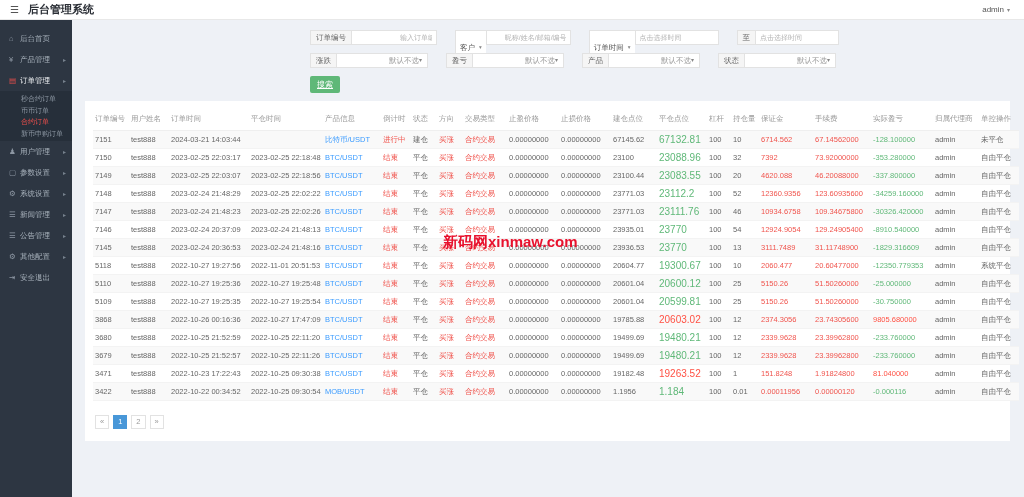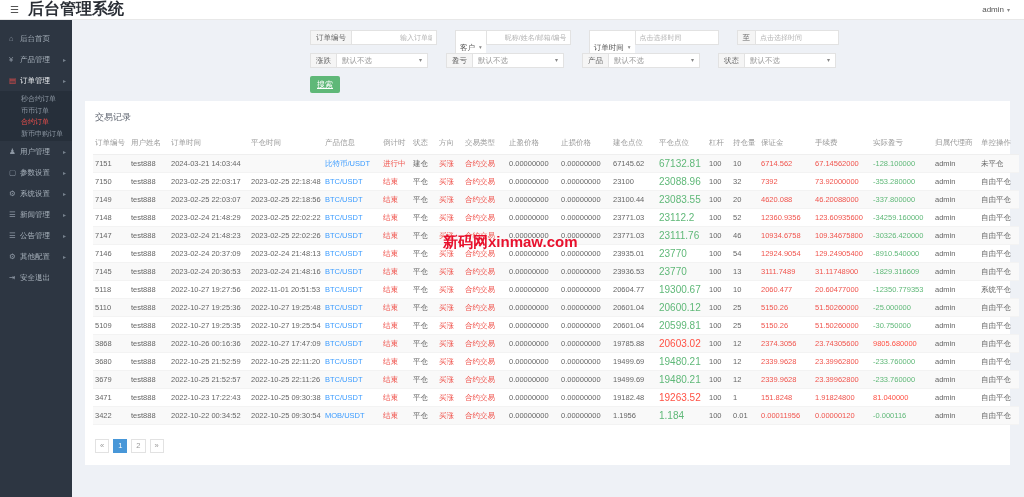--- a/index.html
+++ b/index.html
@@ -3,21 +3,21 @@
 <meta charset="utf-8">
 <style>
   * { margin:0; padding:0; box-sizing:border-box; }
   html,body { width:1024px; height:497px; overflow:hidden;
     font-family:"Liberation Sans","DejaVu Sans",sans-serif; background:#eef1f6; }
 
   
   .topbar { position:absolute; left:0; top:0; width:1024px; height:20px;
     background:#fff; border-bottom:1px solid #e8e8e8; display:flex; align-items:center; z-index:10;}
   .hamburger { margin-left:10px; font-size:10px; color:#555; cursor:pointer; }
-  .app-title { margin-left:9px; font-size:16px; font-weight:bold; color:#2b2f36; }
+  .app-title { margin-left:9px; font-size:11px; font-weight:bold; color:#2b2f36; }
   .topbar-right { margin-left:auto; margin-right:14px; font-size:8px; color:#555;
     display:flex; align-items:center; gap:3px; cursor:pointer;}
   .caret { font-size:6px; color:#888; }
 
   
   .sidebar { position:absolute; left:0; top:20px; width:72px; bottom:0;
     background:#2d3642; padding-top:8px; z-index:5;}
   .side-item { position:relative; height:21px; display:flex; align-items:center;
     padding-left:9px; color:#a9b3bd; font-size:7.5px; cursor:pointer; }
   .side-item .s-icon { width:11px; font-size:7.5px; color:#8d97a3; }
@@ -40,21 +40,21 @@
     font-size:7.5px; color:#666; padding:0 5px; line-height:13px; white-space:nowrap;}
   .f-input { border:1px solid #e2e2e2; background:#fff; font-size:7px; color:#555;
     padding:0 4px; height:15px; outline:none; font-family:inherit;}
   .f-input::placeholder { color:#b3b3b3; }
   .f-select { border:1px solid #e2e2e2; border-right:none; background:#fff; font-size:7.5px;
     color:#555; padding:16px 4px; line-height:13px; display:flex; align-items:center; gap:4px;
     cursor:pointer; white-space:nowrap;text-align:right;}
   .f-select .caret { font-size:5.5px; }
   .f-select2 { border:1px solid #e2e2e2; background:#fff; font-size:7.5px; color:#999;
     width:92px; padding:0 5px; line-height:13px; display:flex; align-items:center;
-    justify-content:space-between; cursor:pointer;}
+    justify-content:flex-end; cursor:pointer;}
   .search-btn { margin:0 0 0 238px; background:#5fb878; color:#fff; border:none;
     font-size:8px; padding:3px 7px; border-radius:2px; cursor:pointer; display:block;
     font-family:inherit;text-decoration:underline;}
 
   
   .card { margin:8px 14px 0 13px; background:#fff; padding:8px 8px 12px 8px; }
   .card-title { font-size:9px; color:#5f6570; padding:2px 0 9px 2px; }
   table { width:100%; border-collapse:collapse; table-layout:fixed; }
   th { font-weight:normal; font-size:7.5px; color:#9a9a9a; text-align:left;
     padding:5px 2px 6px 2px; border-bottom:1px solid #efefef; white-space:nowrap;
@@ -202,21 +202,20 @@
         <span class="f-select2">
           <span>默认不选</span>
           <span class="caret">▾</span>
         </span>
       </div>
     </div>
   </div>
   <button class="search-btn">搜索</button>
 
   <div class="card">
-    <div class="card-title">交易记录</div>
     <table id="records-table">
       <colgroup id="cols">
           <col style="width: 36px;">
           <col style="width: 40px;">
           <col style="width: 80px;">
           <col style="width: 74px;">
           <col style="width: 58px;">
           <col style="width: 30px;">
           <col style="width: 26px;">
           <col style="width: 26px;">

